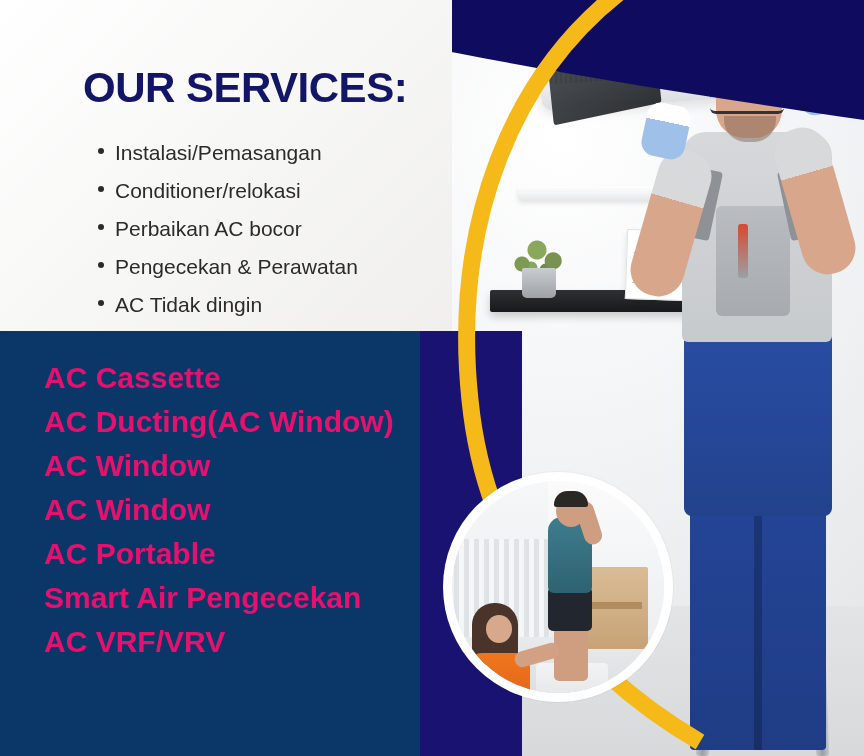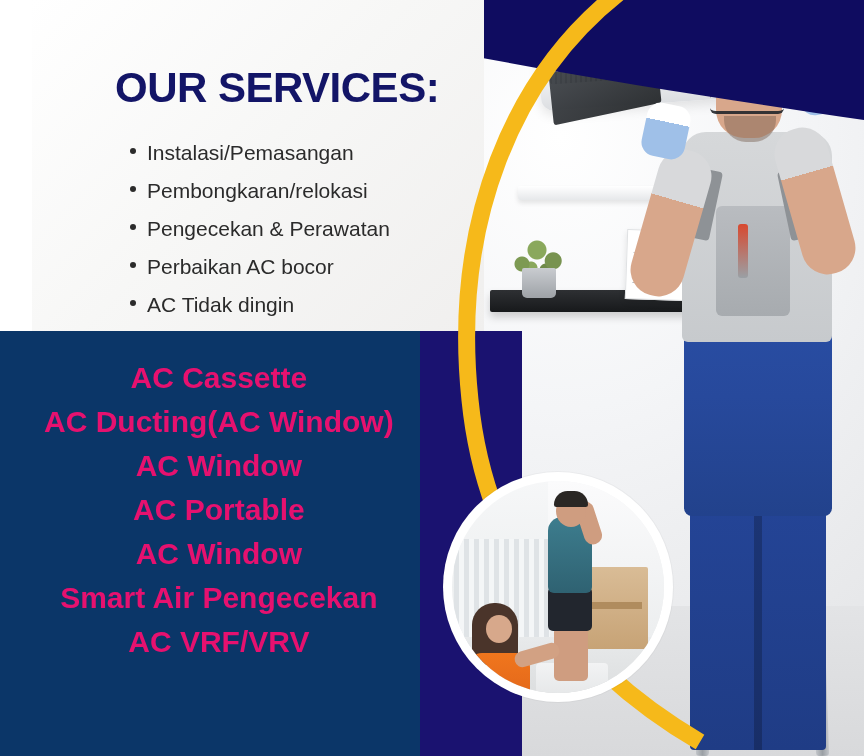--- a/index.html
+++ b/index.html
@@ -323,21 +323,20 @@
   }
 
   
   .services-card {
     position: absolute;
     left: 0; top: 0;
     width: 452px; height: 331px;
     background: linear-gradient(135deg, #ffffff 0%, #f7f7f6 48%, #f0efee 100%);
     z-index: 4;
     overflow: hidden;
-    margin-left: 32px;
   }
   .services-title {
     position: absolute;
     left: 83px; top: 67px;
     font-size: 42px;
     font-weight: 800;
     letter-spacing: -0.5px;
     color: #131567;
     line-height: 1;
     white-space: nowrap;
@@ -384,21 +383,20 @@
     left: 0; top: 331px;
     width: 420px; height: 425px;
     background: #0b3668;
     z-index: 5;
   }
   .actypes-list {
     position: absolute;
     left: 44px; top: 32px;
     margin: 0; padding: 0;
     list-style: none;
-    text-align: center;
   }
   .actypes-list li {
     font-size: 30px;
     font-weight: 700;
     color: #e6116f;
     line-height: 1;
     margin-bottom: 14px;
     white-space: nowrap;
   }
   .actypes-list li:last-child { margin-bottom: 16px; }
@@ -461,46 +459,46 @@
   <div class="services-card">
     <div class="services-title">OUR SERVICES:</div>
 
     <ul class="services-list">
       <li>
         <span class="bullet-dot"></span>
         <span>Instalasi/Pemasangan</span>
       </li>
       <li>
         <span class="bullet-dot"></span>
-        <span>Pembongkaran/relokasi</span>
+        <span>Conditioner/relokasi</span>
+      </li>
+      <li>
+        <span class="bullet-dot"></span>
+        <span>Perbaikan AC bocor</span>
       </li>
       <li>
         <span class="bullet-dot"></span>
         <span>Pengecekan &amp; Perawatan</span>
       </li>
       <li>
         <span class="bullet-dot"></span>
-        <span>Perbaikan AC bocor</span>
-      </li>
-      <li>
-        <span class="bullet-dot"></span>
         <span>AC Tidak dingin</span>
       </li>
     </ul>
   </div>
 
   <div class="navy-block"></div>
 
   <div class="actypes-panel">
     <ul class="actypes-list">
       <li>AC Cassette</li>
       <li>AC Ducting(AC Window)</li>
       <li>AC Window</li>
+      <li>AC Window</li>
       <li>AC Portable</li>
-      <li>AC Window</li>
       <li>Smart Air Pengecekan</li>
       <li>AC VRF/VRV</li>
     </ul>
   </div>
 
   <svg class="yellow-arc" viewBox="0 0 864 756">
     <path d="M 636 -20
              C 508 70 452 230 470 400
              C 484 540 560 660 700 742" fill="none" stroke="#f6b91a" stroke-width="17" stroke-linecap="butt"></path>
   </svg>

